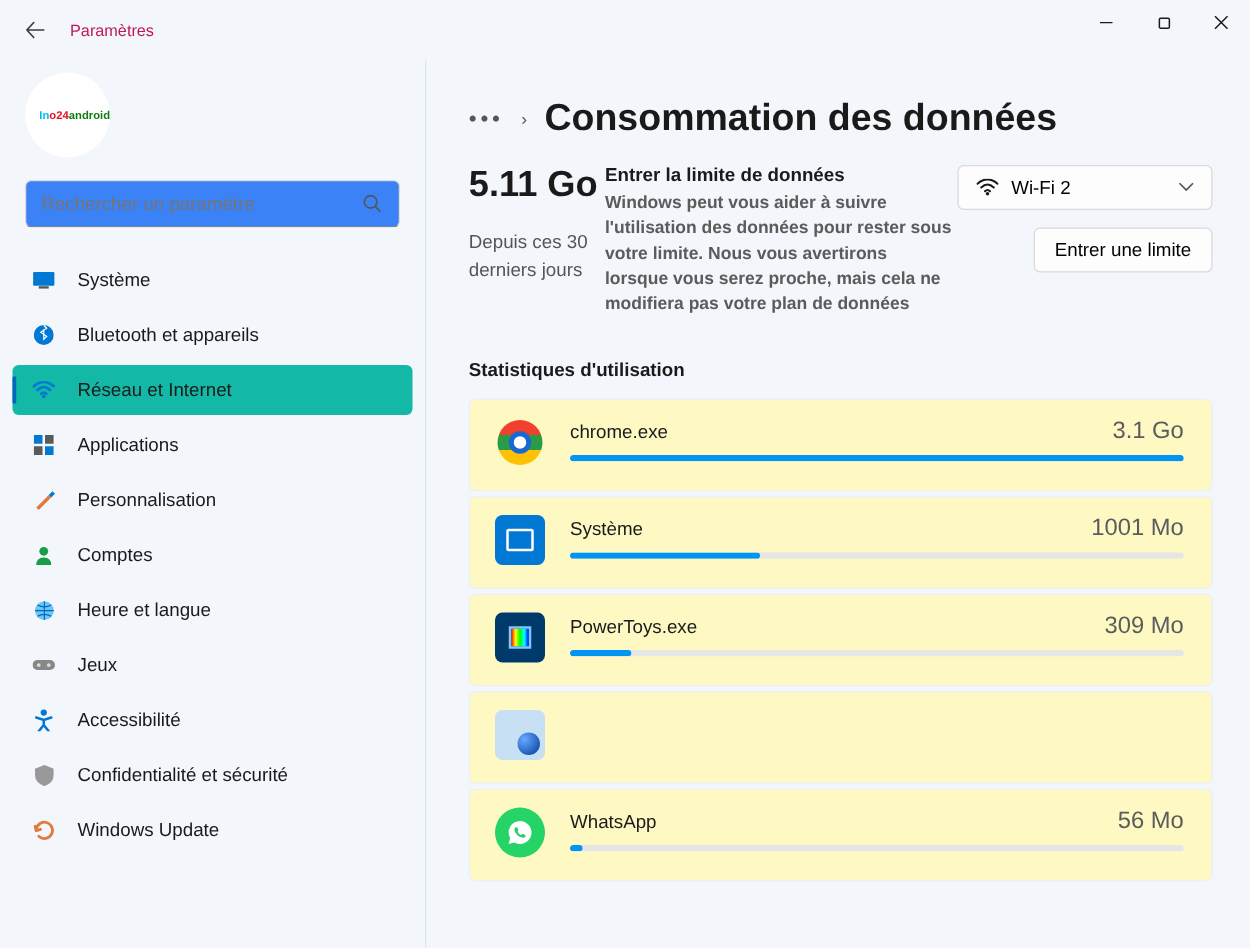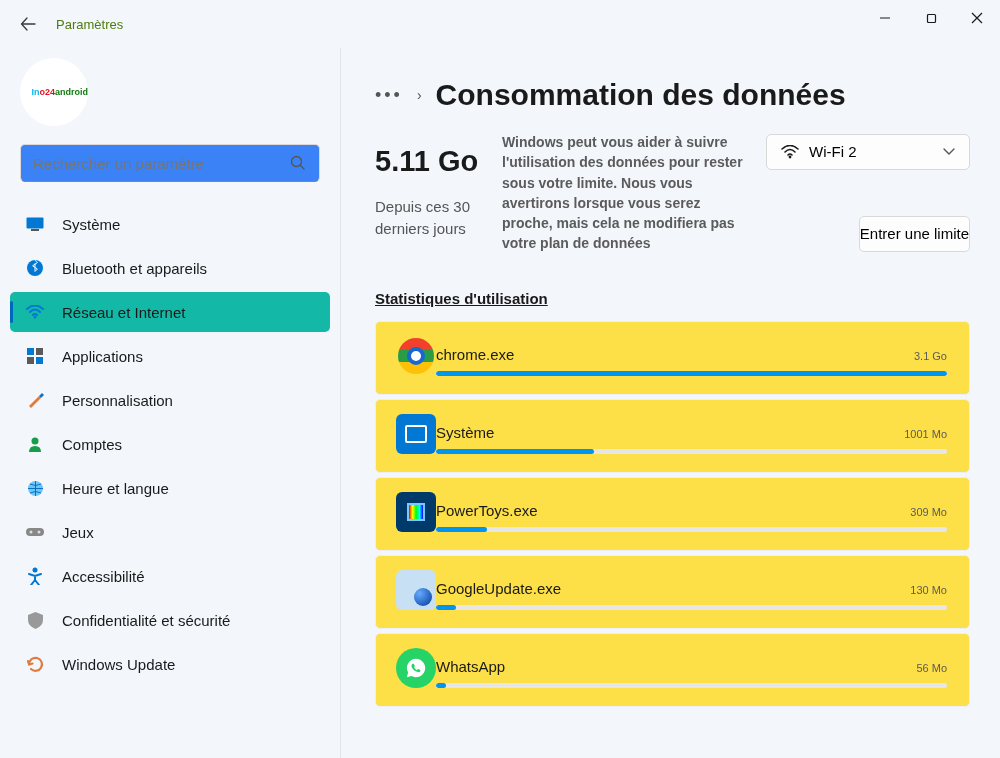--- a/index.html
+++ b/index.html
@@ -1,20 +1,20 @@
 <!DOCTYPE html>
 <html><head>
 <meta charset="utf-8">
 <style>
 * { margin: 0; padding: 0; box-sizing: border-box; font-family: "Segoe UI", -apple-system, sans-serif; }
 body { background: #f3f6fb; width: 1000px; height: 758px; overflow: hidden; position: relative; }
 
 .titlebar { height: 48px; display: flex; align-items: center; padding: 0 12px; }
 .titlebar .back-btn { width: 32px; height: 32px; display: flex; align-items: center; justify-content: center; border-radius: 4px; cursor: pointer; }
-.titlebar .title { font-size: 13px; margin-left: 12px; color: #4d7c0f; }
+.titlebar .title { font-size: 13px; margin-left: 12px; color: #be185d; }
 .window-controls { position: absolute; top: 0; right: 0; display: flex; }
 .window-controls div { width: 46px; height: 36px; display: flex; align-items: center; justify-content: center; cursor: pointer; }
 
 .layout { display: flex; height: calc(100% - 48px); }
 
 .sidebar { width: 340px; padding: 10px 10px 0 10px; overflow-y: auto; }
 .avatar { width: 68px; height: 68px; border-radius: 50%; background: #fff; margin-left: 10px; margin-bottom: 6px; display:flex; align-items:center; justify-content:flex-end;}
 .avatar-inner { font-size: 9px; font-weight:bold; }
 .avatar-inner .a1{color:#00bcf2}.avatar-inner .a2{color:#e81123}.avatar-inner .a3{color:#107c10}
 
@@ -27,41 +27,41 @@
 .nav-item.active { background: #14b8a6; position: relative; }
 .nav-item.active::before { content: ""; position: absolute; left: 0; top: 9px; bottom: 9px; width: 3px; background: #0067c0; border-radius: 2px; }
 .nav-icon { width: 18px; height: 18px; display: flex; align-items: center; justify-content: center; font-size: 16px; }
 
 .main { flex: 1; padding: 30px 30px 0 34px; overflow-y: auto; border-left: 1px solid #dfe4ec; }
 .crumb { display: flex; align-items: center; gap: 14px; margin-bottom: 20px; }
 .crumb .dots { font-size: 18px; color: #555; letter-spacing: 3px; line-height:1; cursor:pointer;}
 .crumb .chev { font-size: 14px; color: #555; }
 .crumb h1 { font-size: 30px; font-weight: 600; color: #1a1a1a; }
 
-.summary { display: flex; gap: 22px; margin-bottom: 36px; align-items: center; }
+.summary { display: flex; gap: 4px; margin-bottom: 36px; }
 .summary-left { flex: 0 0 auto; }
 .summary-left .big { font-size: 29px; font-weight: 600; color: #1a1a1a; }
 .summary-left .sub { font-size: 15px; color: #555; margin-top: 18px; line-height:1.5; max-width: 105px;}
 .summary-mid { flex: 1; }
 .summary-mid .h { font-size: 15px; font-weight: 600; color: #1a1a1a; margin-bottom: 2px; }
 .summary-mid .d { font-size: 14px; color: #5b5b5b; line-height: 1.45; font-weight: bold; }
 .summary-right { flex: 0 0 auto; display: flex; flex-direction: column; align-items: flex-end; gap: 14px; }
 .dropdown { width: 204px; height: 36px; border: 1px solid #d9d9d9; background: #fdfdfd; border-radius: 5px; display: flex; align-items: center; padding: 0 14px; font-size: 15px; cursor: pointer; gap: 10px; }
 .dropdown .sp { flex:1; }
-.btn-out { height: 36px; border: 1px solid #d9d9d9; background: #fdfdfd; border-radius: 5px; padding: 0 0; font-size: 15px; cursor: pointer; display:flex; align-items:center;margin-top:32px;}
-
-.section-h { font-size: 15px; font-weight: 600; margin-bottom: 14px; color: #1a1a1a; text-decoration: underline; }
+.btn-out { height: 36px; border: 1px solid #d9d9d9; background: #fdfdfd; border-radius: 5px; padding: 0 16px; font-size: 15px; cursor: pointer; display:flex; align-items:center;}
+
+.section-h { font-size: 15px; font-weight: 600; margin-bottom: 14px; color: #1a1a1a; }
 
 .list { display: flex; flex-direction: column; gap: 4px; }
-.row { background: #fde047; border: 1px solid #eceff3; border-radius: 5px; padding: 14px 22px 18px 20px; display: flex; align-items: flex-end; }
+.row { background: #fef9c3; border: 1px solid #eceff3; border-radius: 5px; padding: 14px 22px 18px 20px; display: flex; align-items: flex-start; gap: 20px; }
 .row-icon { width: 40px; height: 40px; border-radius: 6px; display: flex; align-items: center; justify-content: center; flex-shrink: 0; }
 .row-body { flex: 1; display: flex; flex-direction: column; gap: 8px; }
 .row-head { display: flex; justify-content: space-between; align-items: baseline; }
 .row-name { font-size: 15px; color: #1a1a1a; }
-.row-val { font-size: 11px; color: #5b5b5b; }
+.row-val { font-size: 19px; color: #5b5b5b; }
 .bar { height: 5px; background: #e6e6e6; border-radius: 3px; overflow: hidden; }
 .bar-fill { height: 100%; background: #0095f0; border-radius: 3px; }
 .ic-chrome { background: linear-gradient(#f1402b 33%, #299d46 33% 66%, #ffc107 66%); border-radius: 50%; position:relative;}
 .ic-chrome::after{content:"";position:absolute;inset:25%;background:#fff;border-radius:50%;border:4px solid #1967d2;}
 .ic-system { background: #0078d4; }
 .ic-system span{ display:block; width:22px;height:18px;border:2px solid #fff;border-radius:2px;margin:auto;}
 .ic-pt { background: #003a6b; }
 .ic-pt span{display:block;width:18px;height:18px;border:2px solid #7cc7ff;background:linear-gradient(90deg,#f00,#ff0,#0f0,#0ff,#00f);}
 .ic-upd { background: #c7e0f4; position:relative;}
 .ic-upd::after{content:"";position:absolute;width:18px;height:18px;right:4px;bottom:4px;border-radius:50%;background:radial-gradient(circle at 30% 30%, #66aaff,#003a9b);}
@@ -224,20 +224,21 @@
       <span class="chev">›</span>
       <h1>Consommation des données</h1>
     </div>
 
     <div class="summary">
       <div class="summary-left">
         <div class="big">5.11 Go</div>
         <div class="sub">Depuis ces 30 derniers jours</div>
       </div>
       <div class="summary-mid">
+        <div class="h">Entrer la limite de données</div>
         <div class="d">Windows peut vous aider à suivre l'utilisation des données pour rester sous votre limite. Nous vous avertirons lorsque vous serez proche, mais cela ne modifiera pas votre plan de données</div>
       </div>
       <div class="summary-right">
         <div class="dropdown">
           <svg width="18" height="14" viewBox="0 0 18 14">
               <path d="M1 4 Q9 -3 17 4 M4 7 Q9 2 14 7 M7 10 Q9 8 11 10" stroke="#1a1a1a" stroke-width="1.6" fill="none" stroke-linecap="round"></path>
               <circle cx="9" cy="12" r="1.4" fill="#1a1a1a"></circle>
             </svg>
           <span class="sp">Wi-Fi 2</span>
           <svg width="12" height="8">
@@ -290,29 +291,20 @@
               <span class="row-name">PowerToys.exe</span>
               <span class="row-val">309 Mo</span>
             </div>
           <div class="bar">
               <div class="bar-fill" style="width:10%"></div>
             </div>
         </div>
       </div>
       <div class="row">
         <div class="row-icon ic-upd"></div>
-        <div class="row-body">
-          <div class="row-head">
-              <span class="row-name">GoogleUpdate.exe</span>
-              <span class="row-val">130 Mo</span>
-            </div>
-          <div class="bar">
-              <div class="bar-fill" style="width:4%"></div>
-            </div>
-        </div>
       </div>
       <div class="row">
         <div class="row-icon ic-wa">
             <svg viewBox="0 0 24 24">
               <path d="M12 2a10 10 0 0 0-8.6 15L2 22l5.1-1.3A10 10 0 1 0 12 2zm5 13.3c-.2.6-1.2 1.1-1.7 1.2-.4 0-.9.2-3-0.6-2.5-1-4.1-3.5-4.2-3.7-.1-.2-1-1.3-1-2.5s.6-1.8.9-2c.2-.2.5-.3.7-.3h.5c.2 0 .4 0 .6.5l.8 2c.1.2 0 .3-.1.5l-.4.5c-.1.2-.3.3-.1.6.2.3.8 1.3 1.7 2 .1.1 1.2.9 1.5.7.2-.1.6-.7.8-.9.2-.2.4-.2.6-.1l1.6.8c.2.1.4.2.4.3.1.2.1.7-.1 1z"></path>
             </svg>
           </div>
         <div class="row-body">
           <div class="row-head">
               <span class="row-name">WhatsApp</span>

